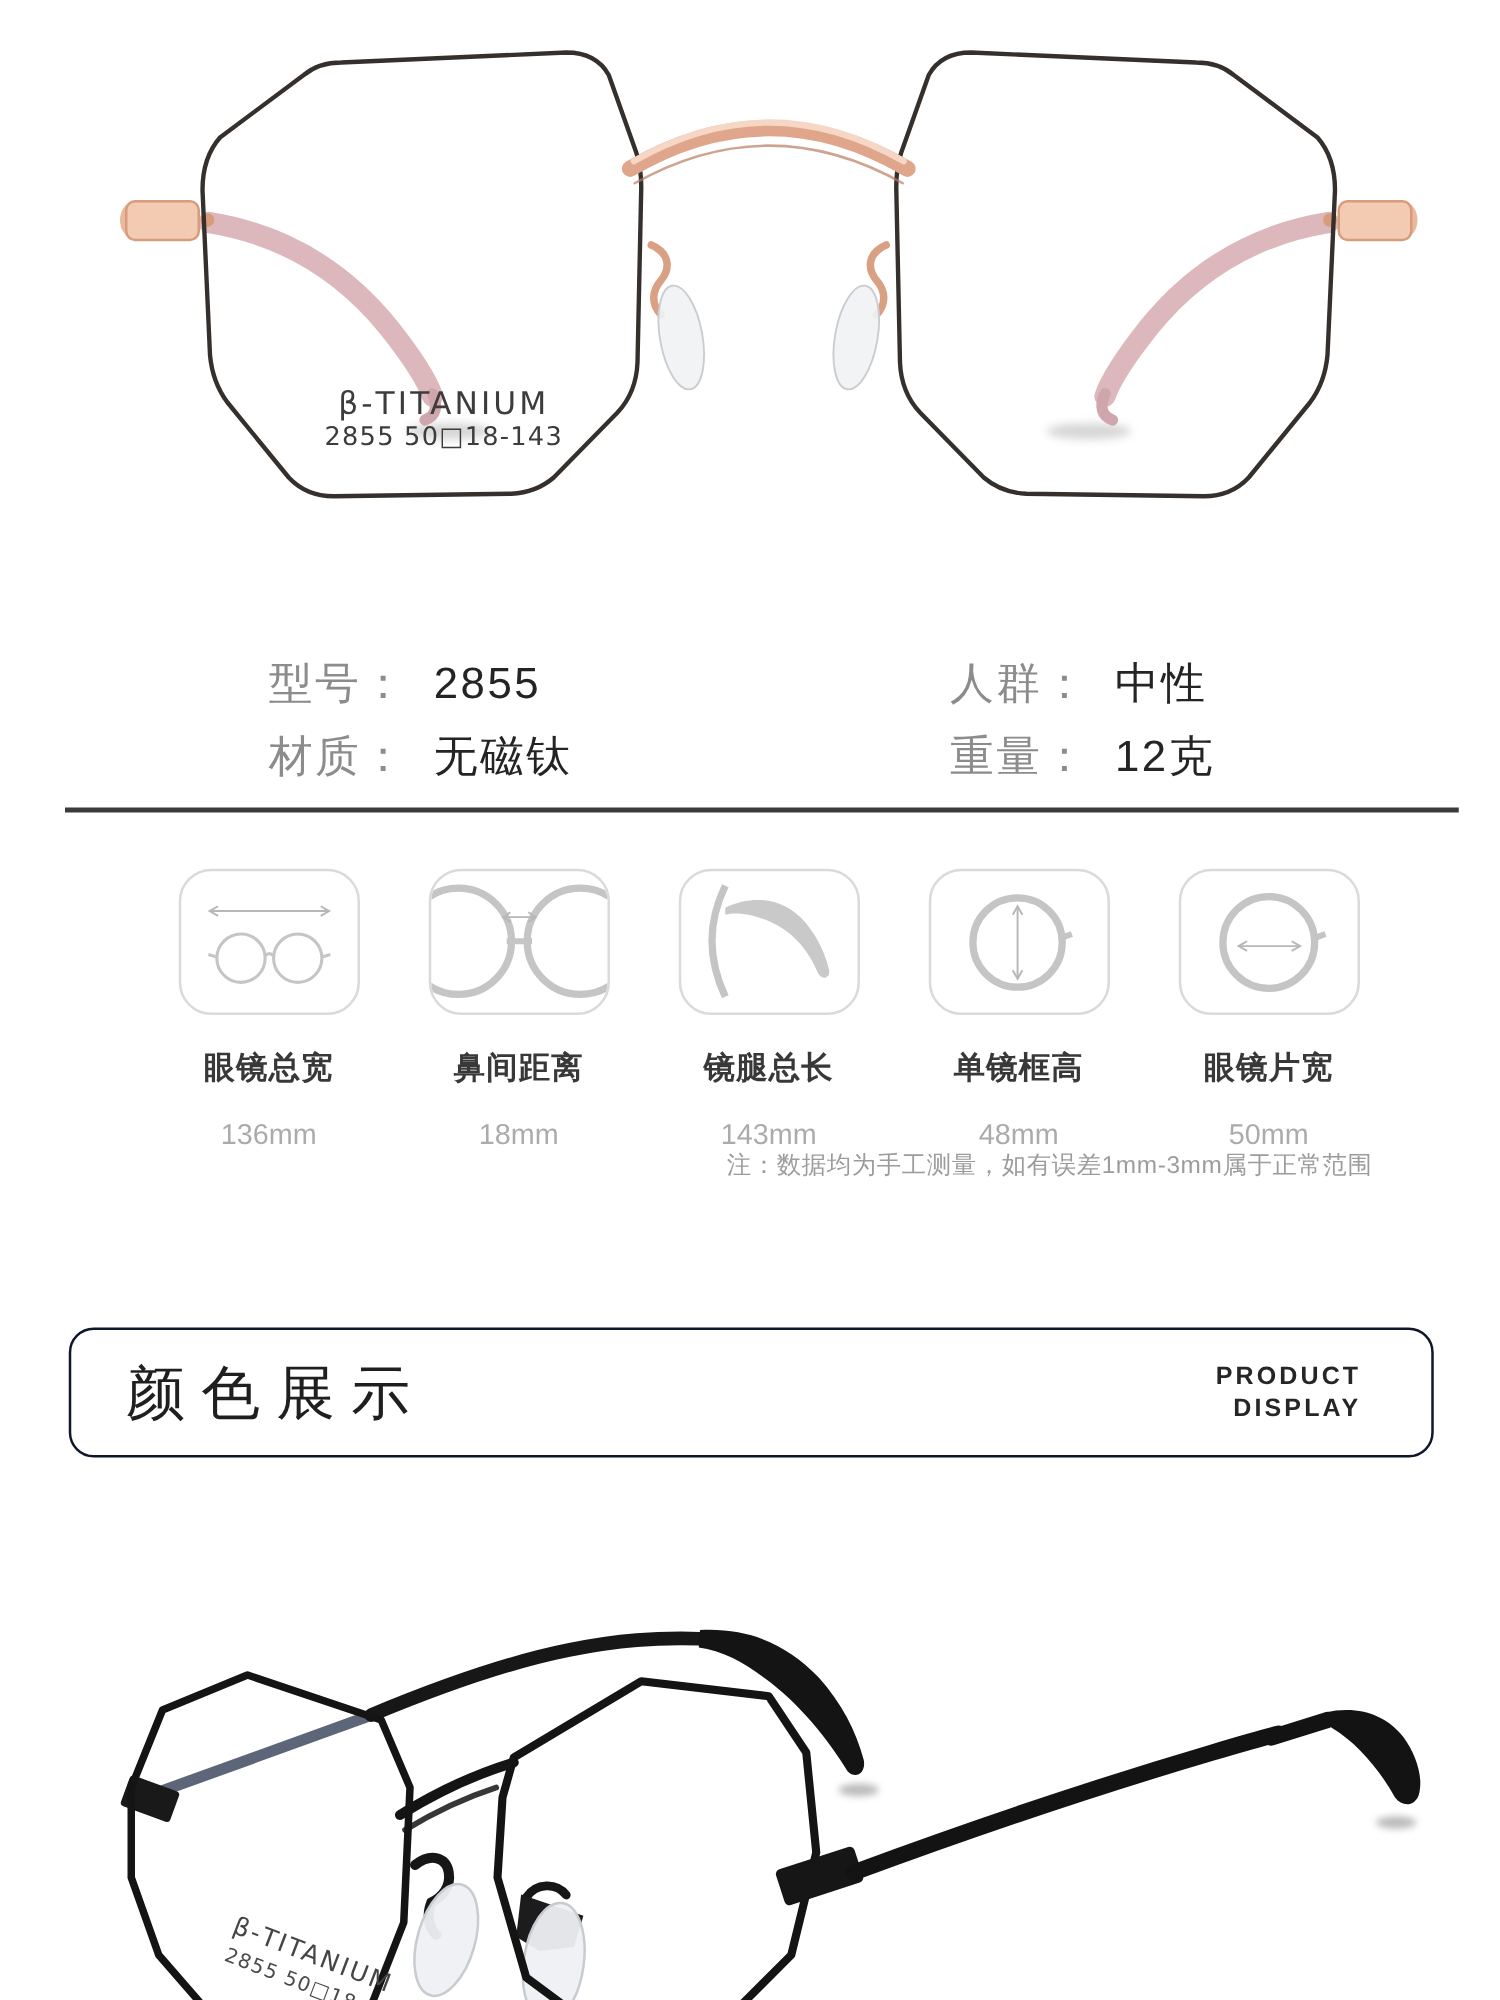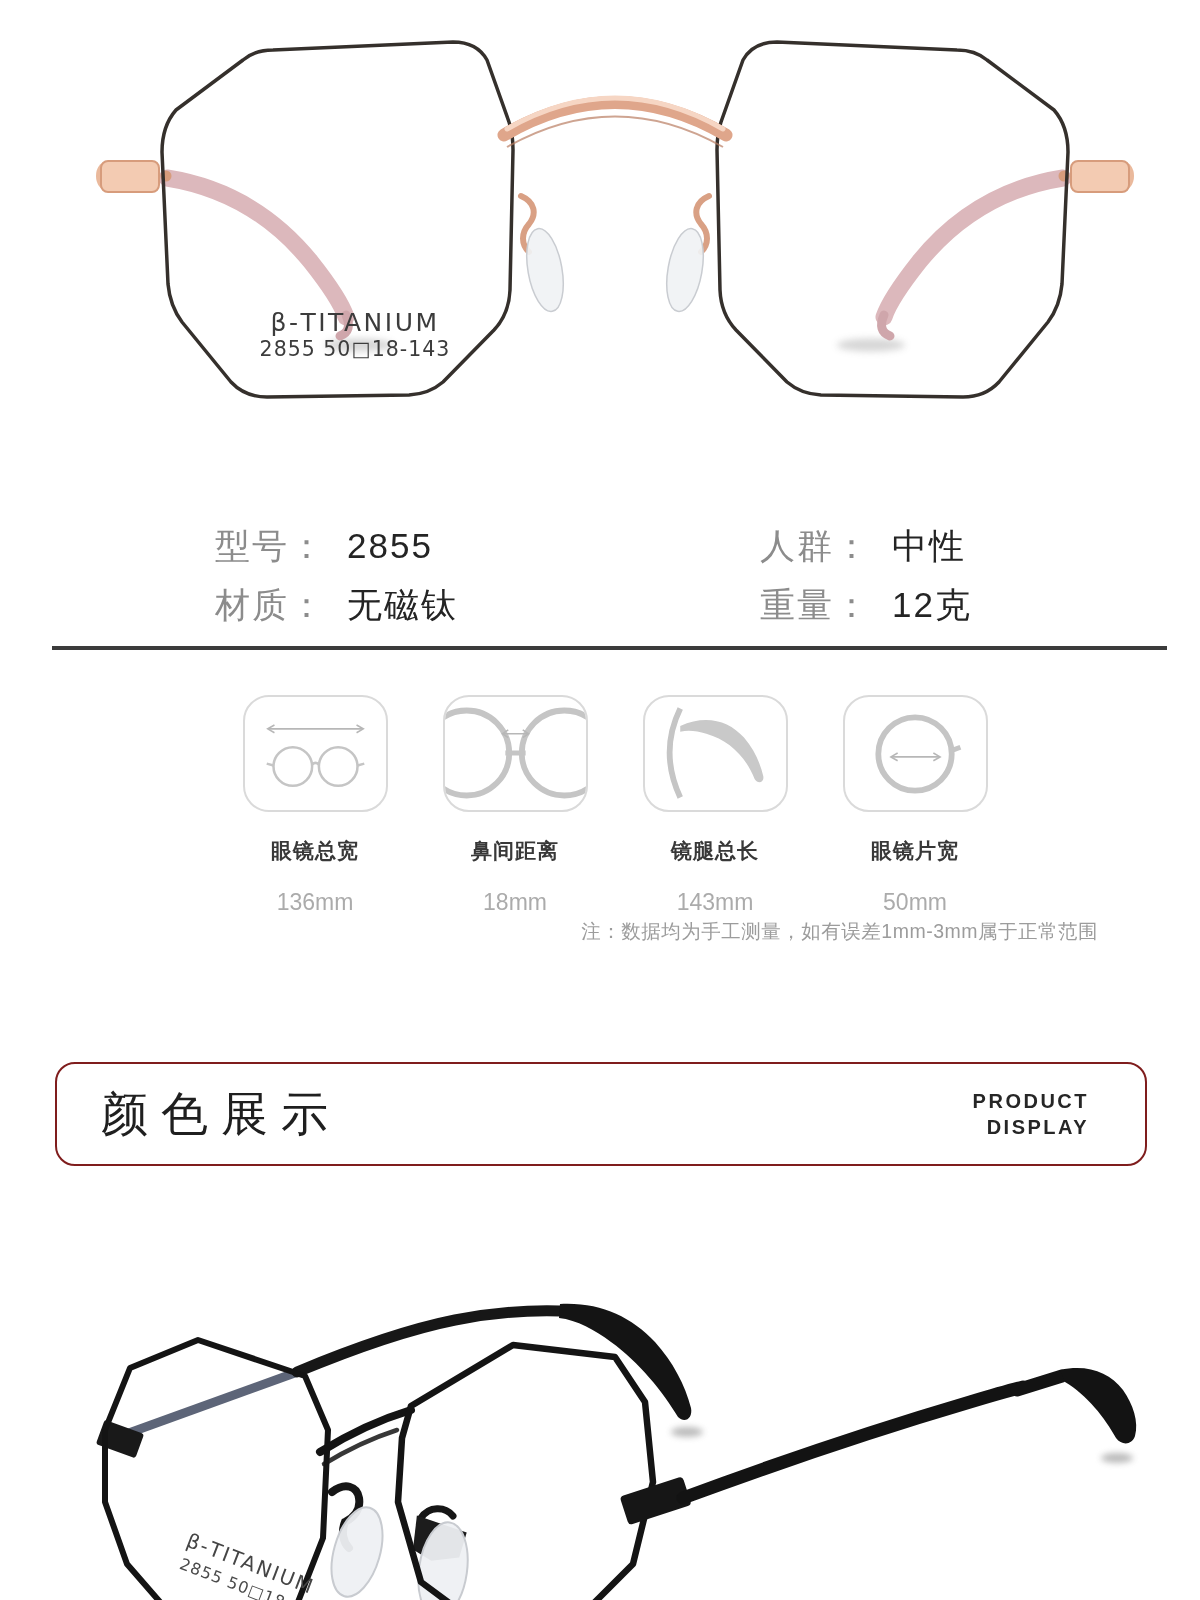--- a/index.html
+++ b/index.html
@@ -20,28 +20,28 @@
   .spec-label{display:inline-block;min-width:132px;color:#8c8c8c;}
   .spec-value{color:#242424;}
 
   .divider{top:646px;left:52px;width:1100px;height:4px;background:#3b3b3b;}
 
   
   .measure-row{top:695px;left:0;width:1200px;display:flex;justify-content:center;gap:55px;}
   .measure-item{width:145px;text-align:center;}
   .m-box{width:145px;height:117px;border:2px solid #dadada;border-radius:26px;box-sizing:border-box;overflow:hidden;position:relative;}
   .m-icon{position:absolute;left:0;top:0;width:100%;height:100%;}
-  .m-label{margin-top:25px;font-size:21px;font-weight:700;color:#383838;letter-spacing:1px;}
+  .m-label{margin-top:25px;font-size:25px;font-weight:700;color:#383838;letter-spacing:1px;}
   .m-value{margin-top:24px;font-size:23px;color:#ababab;}
 
   .note{top:918px;left:16px;width:1200px;box-sizing:border-box;padding-right:118px;text-align:right;
         font-size:19.5px;color:#9c9c9c;letter-spacing:0.5px;}
 
   
-  .section-header{top:1062px;left:55px;width:1092px;height:104px;border:2px solid #7f1d1d;border-radius:20px;
+  .section-header{top:1062px;left:55px;width:1092px;height:104px;border:2px solid #0f172a;border-radius:20px;
     box-sizing:border-box;display:flex;align-items:center;justify-content:space-between;padding:0 56px 0 44px;}
   .section-title{font-size:47px;letter-spacing:13px;color:#1f1f1f;font-weight:500;}
   .section-subtitle{font-size:20px;font-weight:700;letter-spacing:2.5px;color:#262626;text-align:right;line-height:1.32;}
 
   .bottom-photo{top:1230px;left:0;width:1200px;height:370px;overflow:hidden;}
   svg{display:block;}
 </style>
 </head>
 <body>
 
@@ -178,20 +178,35 @@
         <svg class="m-icon" viewBox="0 0 145 117">
           <path d="M36,12 Q14,57 36,104" stroke="#c5c5c5" stroke-width="6" fill="none"></path>
           <path d="M36,30 C62,18 86,24 102,42 C113,55 119,69 122,82 C123,88 117,91 113,85
                    C104,62 87,45 63,38 C53,35 44,34 36,36 Z" fill="#c9c9c9"></path>
         </svg>
       </div>
       <div class="m-label">镜腿总长</div>
       <div class="m-value">143mm</div>
     </div>
 
+    <div class="measure-item">
+      <div class="m-box">
+        <svg class="m-icon" viewBox="0 0 145 117">
+          <circle cx="71" cy="59" r="37" fill="none" stroke="#c5c5c5" stroke-width="6"></circle>
+          <line x1="108" y1="55" x2="116" y2="52" stroke="#c5c5c5" stroke-width="5"></line>
+          <g stroke="#b7b7b7" stroke-width="1.6" fill="none">
+            <line x1="71" y1="30" x2="71" y2="88"></line>
+            <path d="M67,36 L71,29 L75,36"></path>
+              <path d="M67,82 L71,89 L75,82"></path>
+          </g>
+        </svg>
+      </div>
+      <div class="m-label">单镜框高</div>
+      <div class="m-value">48mm</div>
+    </div>
 
     <div class="measure-item">
       <div class="m-box">
         <svg class="m-icon" viewBox="0 0 145 117">
           <circle cx="72" cy="59" r="38" fill="none" stroke="#c5c5c5" stroke-width="6"></circle>
           <line x1="111" y1="55" x2="119" y2="52" stroke="#c5c5c5" stroke-width="5"></line>
           <g stroke="#b7b7b7" stroke-width="1.6" fill="none">
             <line x1="48" y1="62" x2="97" y2="62"></line>
             <path d="M54,58 L47,62 L54,66"></path>
               <path d="M91,58 L98,62 L91,66"></path>

